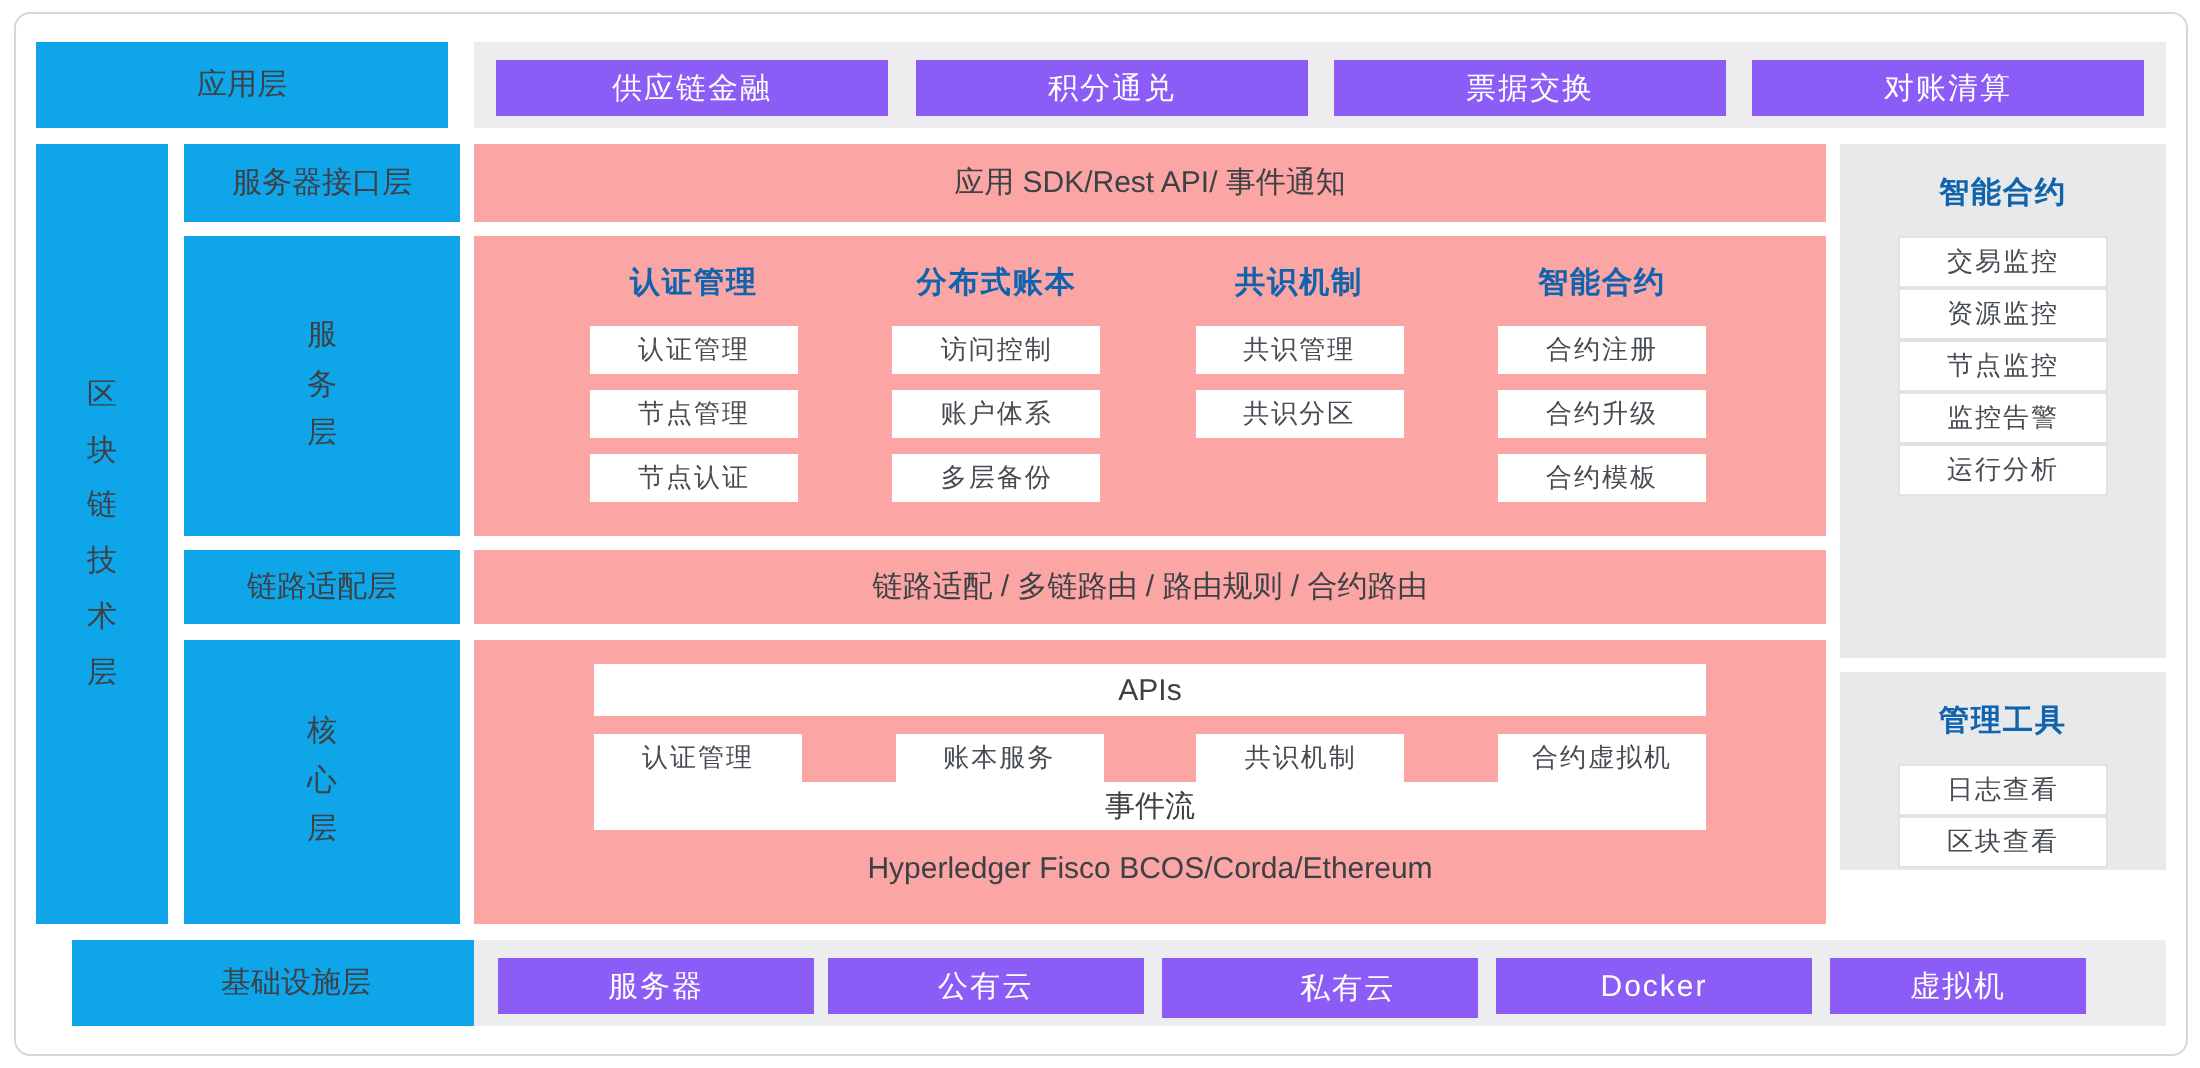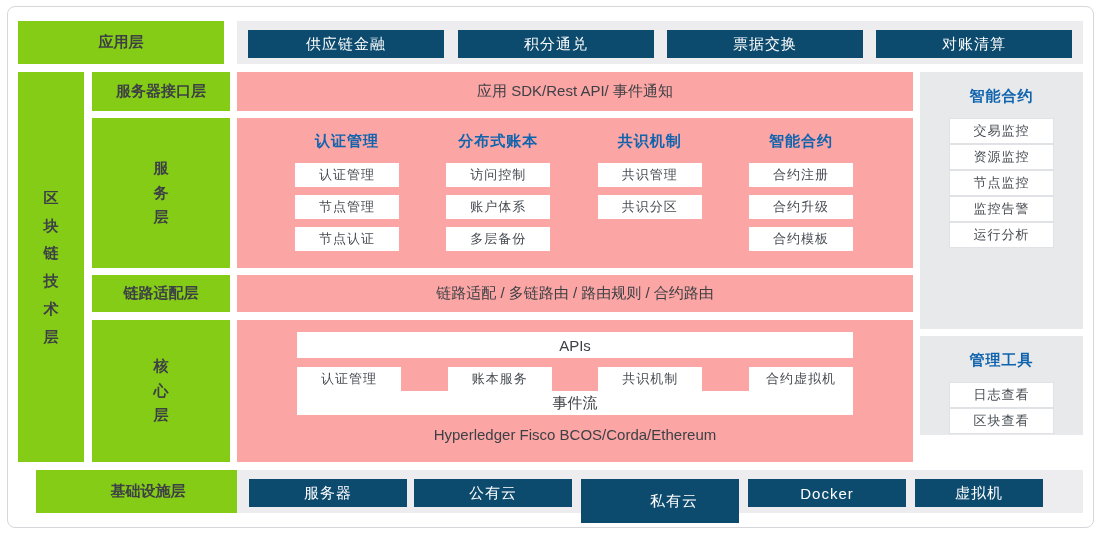--- a/index.html
+++ b/index.html
@@ -2,23 +2,23 @@
 <html><head>
 <meta charset="utf-8">
 <style>
   html,body{margin:0;padding:0;background:#fff;}
   body{font-family:"Liberation Sans","DejaVu Sans",sans-serif;}
   .page{position:relative;width:1100px;height:534px;background:#fff;overflow:hidden;}
   .frame{position:absolute;left:7px;top:6px;width:1085px;height:520px;border:1px solid #d5d7da;border-radius:8px;background:#fff;}
   .abs{position:absolute;box-sizing:border-box;}
   .flexc{display:flex;align-items:center;justify-content:center;}
 
-  .label-box{background:#84cc16;color:#3d4145;font-weight:bold;font-size:15px;}
+  .label-box{background:#0ea5e9;color:#3d4145;font-weight:normal;font-size:15px;}
   .band{background:#ededef;}
-  .btn-blue{background:#0c4a6e;color:#ffffff;font-size:15px;letter-spacing:1px;}
+  .btn-blue{background:#8b5cf6;color:#ffffff;font-size:15px;letter-spacing:1px;}
   .blue-row{background:#fca5a5;color:#3d4145;font-size:15px;}
   .panel{background:#e8e9eb;}
   .white-box{background:#ffffff;color:#474c52;font-size:13px;height:24px;display:flex;align-items:center;justify-content:center;letter-spacing:1px;}
   .panel .white-box, .panel-box{border:1px solid #e0e2e5;text-align:center;}
   .col-header{color:#1064ae;font-weight:bold;font-size:15px;text-align:center;letter-spacing:1px;}
   .vtext{width:17px;word-break:break-all;text-align:center;}
   .v6{line-height:1.85;}
   .v3{line-height:1.65;}
 
   .svc-grid{display:flex;justify-content:space-between;padding:14px 60px 0 58px;}
@@ -124,16 +124,16 @@
       <div class="panel-header">管理工具</div>
       <div class="white-box first">日志查看</div>
       <div class="white-box">区块查看</div>
     </div>
   </div>
 
   <div class="abs label-box flexc" style="left:36px;top:470px;width:224px;height:43px;">基础设施层</div>
   <div class="abs band" style="left:237px;top:470px;width:846px;height:43px;"></div>
   <div class="abs btn-blue flexc" style="left:249px;top:479px;width:158px;height:28px;">服务器</div>
   <div class="abs btn-blue flexc" style="left:414px;top:479px;width:158px;height:28px;">公有云</div>
-  <div class="abs btn-blue flexc" style="left:581px;top:479px;width:158px;height:44px;padding-left:28px;">私有云</div>
+  <div class="abs btn-blue flexc" style="left:581px;top:479px;width:158px;height:30px;padding-left:28px;">私有云</div>
   <div class="abs btn-blue flexc" style="left:748px;top:479px;width:158px;height:28px;">Docker</div>
   <div class="abs btn-blue flexc" style="left:915px;top:479px;width:128px;height:28px;">虚拟机</div>
 </div>
 
 </body></html>

